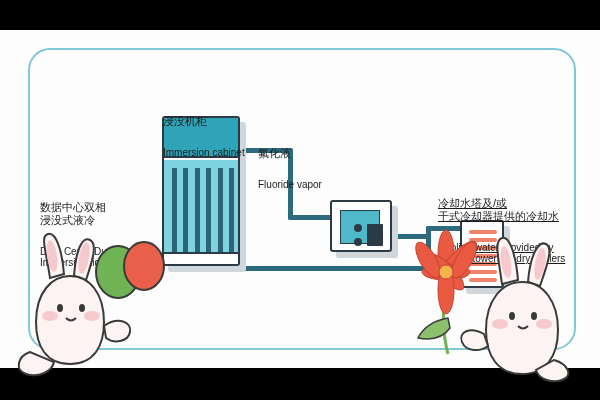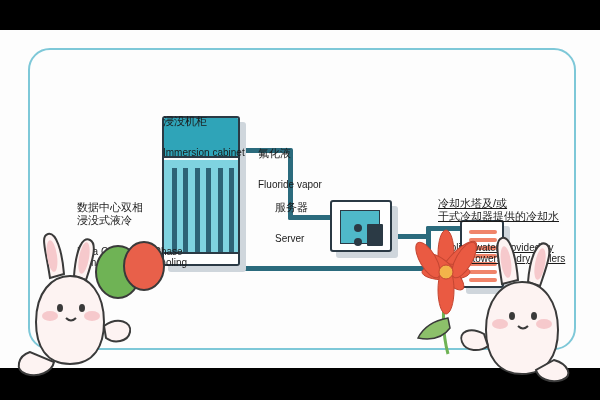--- a/index.html
+++ b/index.html
@@ -223,21 +223,21 @@
     font-size: 11px;
     display: block;
   }
   .label .en {
     font-size: 10px;
     display: block;
   }
   #label-cabinet { left: 163px; top: 66px; width: 120px; }
   #label-vapor { left: 258px; top: 98px; width: 110px; }
   #label-server { left: 275px; top: 152px; width: 80px; }
-  #label-datacenter { left: 40px; top: 152px; width: 112px; margin-left: 37px; }
+  #label-datacenter { left: 40px; top: 152px; width: 112px; }
   #label-cooling { left: 438px; top: 148px; width: 150px; text-decoration: underline; }
 
   
   .mascot {
     position: absolute;
     pointer-events: none;
   }
   #mascot-left { left: 8px; top: 200px; width: 170px; height: 150px; }
   #mascot-right { left: 398px; top: 196px; width: 185px; height: 158px; }
 </style>
@@ -303,24 +303,20 @@
     <div class="label" id="label-cabinet">
       <span class="cn">浸没机柜</span>
       <span class="en">Immersion cabinet</span>
     </div>
 
     <div class="label" id="label-vapor">
       <span class="cn">氟化液</span>
       <span class="en">Fluoride vapor</span>
     </div>
 
-    <div class="label" id="label-server">
-      <span class="cn">服务器</span>
-      <span class="en">Server</span>
-    </div>
 
     <div class="label" id="label-datacenter">
       <span class="cn">数据中心双相
 浸没式液冷</span>
       <span class="en">Data CenterDual Phase
 ImmersionLiquid Cooling</span>
     </div>
 
     <div class="label" id="label-cooling">
       <span class="cn">冷却水塔及/或

